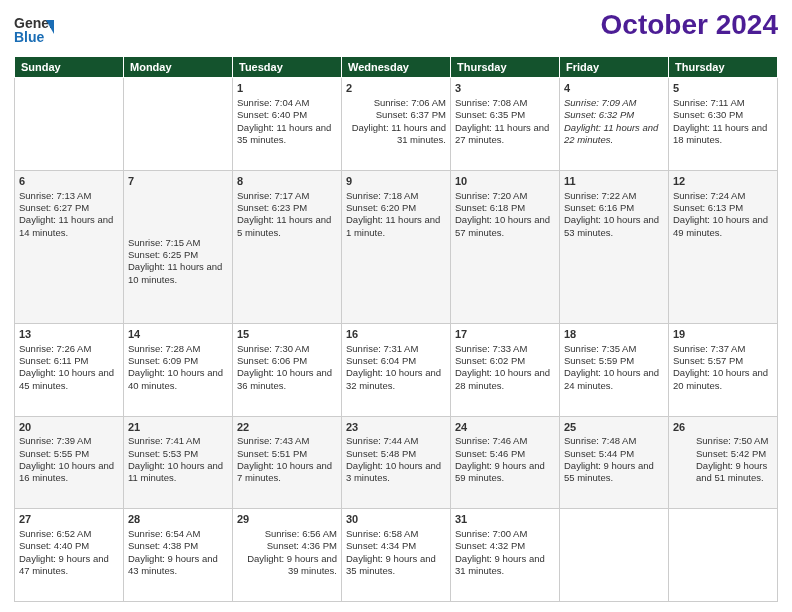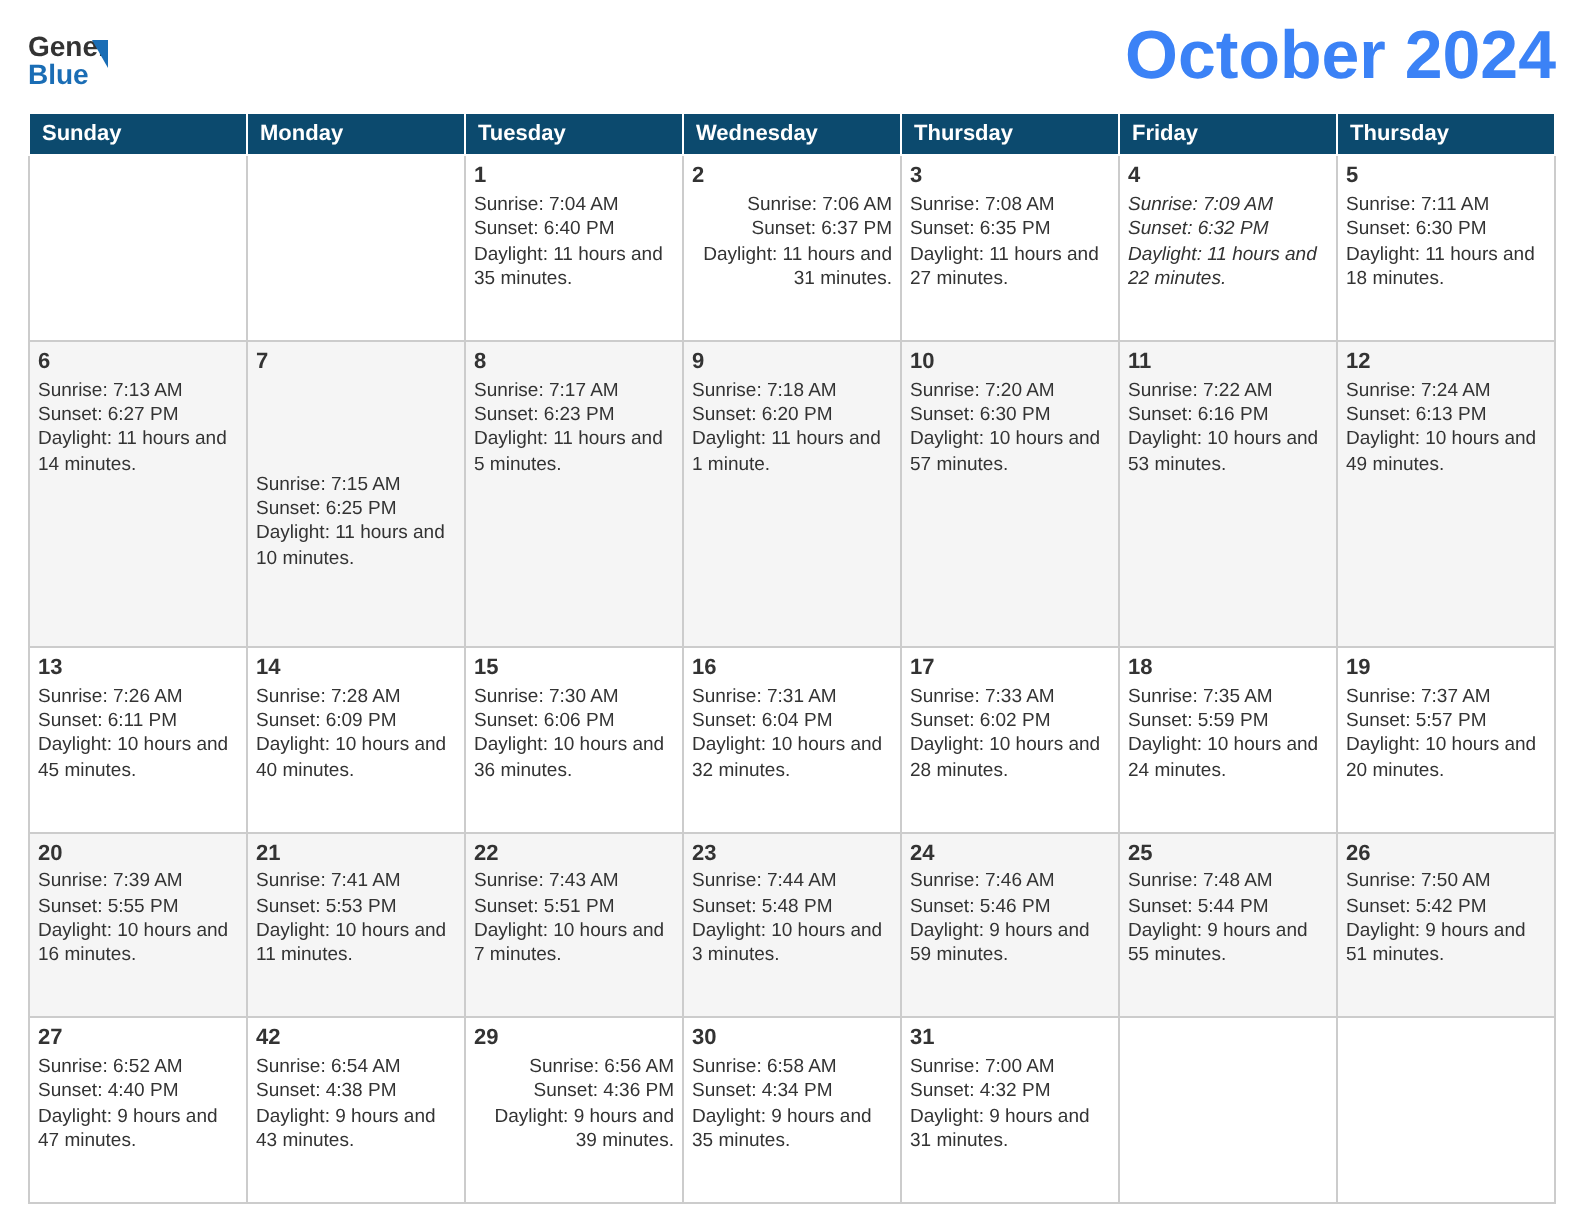--- a/index.html
+++ b/index.html
@@ -25,38 +25,38 @@
     }
     .logo {
       display: flex;
       flex-direction: column;
       align-items: flex-start;
     }
     .title-block {
       text-align: right;
     }
     .title-block h1 {
-      font-size: 34px;
+      font-size: 28px;
       font-weight: bold;
-      color: #3b82f6;
+      color: #4c1d95;
       line-height: 1.1;
     }
     .title-block h2 {
       font-size: 15px;
       color: #555;
       font-weight: normal;
     }
     .calendar {
       width: 100%;
       border-collapse: collapse;
       flex: 1;
       font-size: 10px;
     }
     .calendar th {
-      background-color: #0c4a6e;
+      background-color: #14532d;
       color: white;
       text-align: left;
       padding: 4px 6px;
       font-size: 11px;
       border: 1px solid #fff;
     }
     .calendar td {
       border: 1px solid #ccc;
       vertical-align: top;
       padding: 3px 4px;
@@ -176,21 +176,21 @@
           </td>
           <td>
             <span class="day-number">9</span>
             <div class="day-info" style="white-space: pre-line;">Sunrise: 7:18 AM
 Sunset: 6:20 PM
 Daylight: 11 hours and 1 minute.</div>
           </td>
           <td>
             <span class="day-number">10</span>
             <div class="day-info" style="white-space: pre-line;">Sunrise: 7:20 AM
-Sunset: 6:30 PM
+Sunset: 6:18 PM
 Daylight: 10 hours and 57 minutes.</div>
           </td>
           <td>
             <span class="day-number">11</span>
             <div class="day-info" style="white-space: pre-line;">Sunrise: 7:22 AM
 Sunset: 6:16 PM
 Daylight: 10 hours and 53 minutes.</div>
           </td>
           <td>
             <span class="day-number">12</span>
@@ -275,34 +275,34 @@
 Daylight: 9 hours and 59 minutes.</div>
           </td>
           <td>
             <span class="day-number">25</span>
             <div class="day-info" style="white-space: pre-line;">Sunrise: 7:48 AM
 Sunset: 5:44 PM
 Daylight: 9 hours and 55 minutes.</div>
           </td>
           <td>
             <span class="day-number">26</span>
-            <div class="day-info" style="white-space: pre-line;">Sunrise: 7:50 AM
+            <div class="day-info" style="white-space: pre-line; margin-left: 23px;">Sunrise: 7:50 AM
 Sunset: 5:42 PM
 Daylight: 9 hours and 51 minutes.</div>
           </td>
         </tr>
         <tr>
           <td>
             <span class="day-number">27</span>
             <div class="day-info" style="white-space: pre-line;">Sunrise: 6:52 AM
 Sunset: 4:40 PM
 Daylight: 9 hours and 47 minutes.</div>
           </td>
           <td>
-            <span class="day-number">42</span>
+            <span class="day-number">28</span>
             <div class="day-info" style="white-space: pre-line;">Sunrise: 6:54 AM
 Sunset: 4:38 PM
 Daylight: 9 hours and 43 minutes.</div>
           </td>
           <td>
             <span class="day-number">29</span>
             <div class="day-info" style="white-space: pre-line; text-align: right;">Sunrise: 6:56 AM
 Sunset: 4:36 PM
 Daylight: 9 hours and 39 minutes.</div>
           </td>

